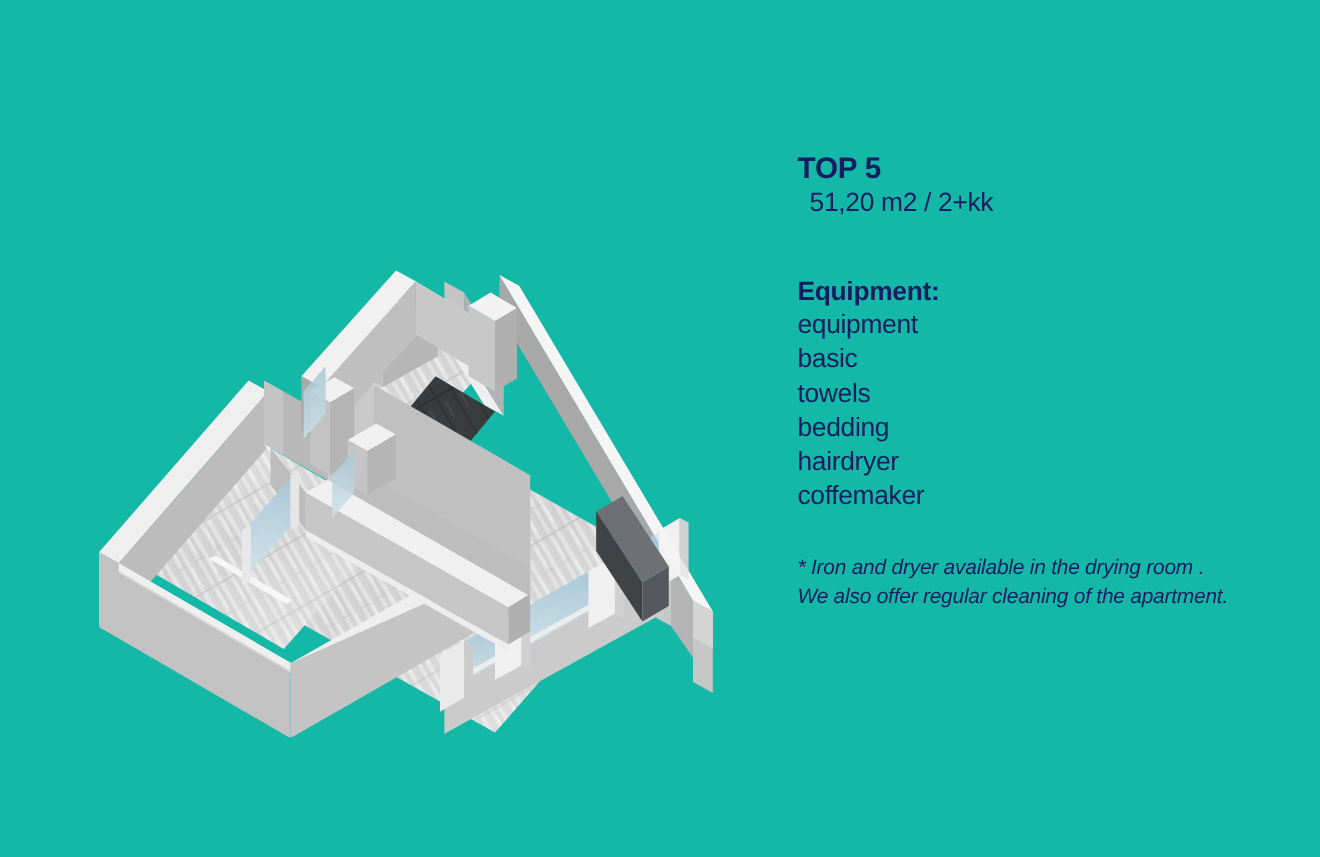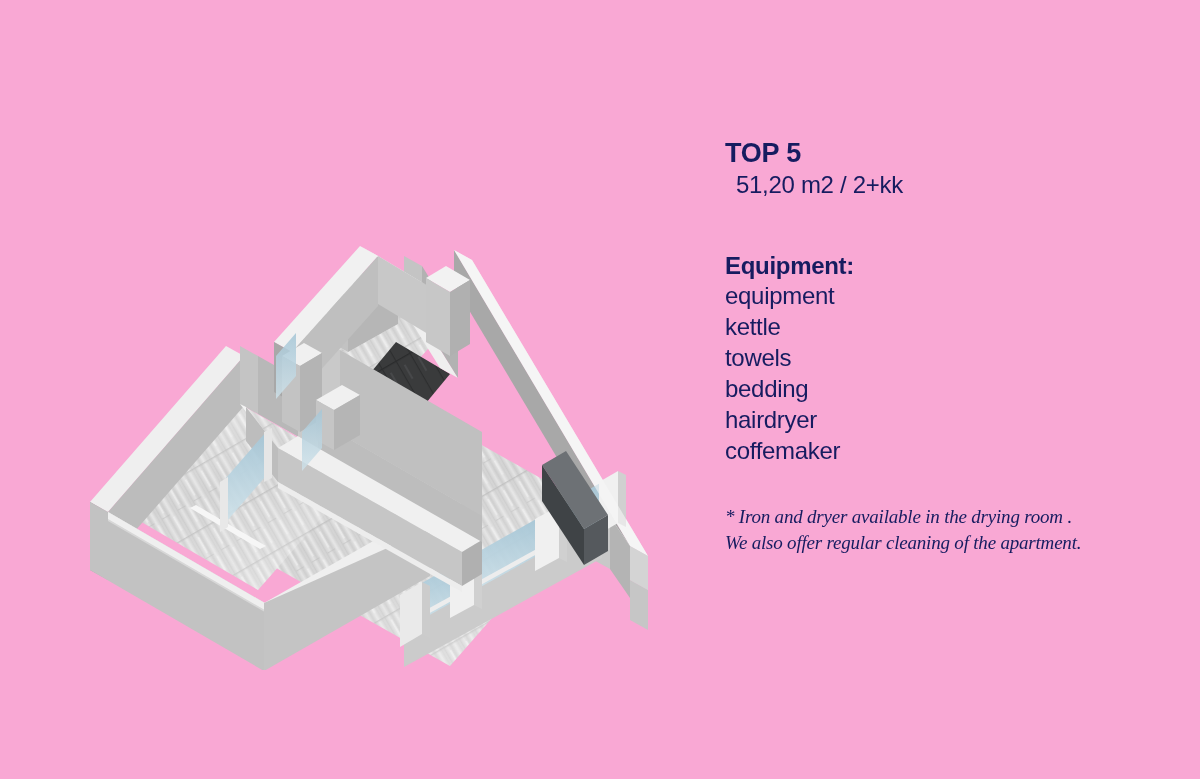--- a/index.html
+++ b/index.html
@@ -11,21 +11,21 @@
     width: 1200px;
     height: 779px;
     font-family: "Liberation Sans", sans-serif;
     overflow: hidden;
     position: relative;
   }
   #page {
     position: relative;
     width: 1200px;
     height: 779px;
-    background: #f9a8d4;
+    background: #14b8a6;
   }
 
   
   #floorplan-panel {
     position: absolute;
     left: 30px;
     top: 110px;
     width: 660px;
     height: 560px;
   }
@@ -69,21 +69,20 @@
     line-height: 31px;
     letter-spacing: -0.3px;
     white-space: nowrap;
   }
   .footnote {
     margin-top: 38px;
     font-style: italic;
     font-size: 19px;
     line-height: 26px;
     letter-spacing: -0.2px;
-    font-family: Liberation Serif, serif;
   }
   .footnote div { white-space: nowrap; }
 </style>
 </head>
 <body>
 
 <div id="page">
 
   <div id="floorplan-panel">
     <svg id="floorplan-svg" viewBox="0 0 660 560" xmlns="http://www.w3.org/2000/svg">
@@ -270,21 +269,21 @@
 
   <div id="info-panel">
 
     <h1 class="unit-title">TOP 5</h1>
     <p class="unit-sub">51,20 m2 / 2+kk</p>
 
     <h2 class="equip-heading">Equipment:</h2>
 
     <ul class="equip-list">
       <li>equipment</li>
-      <li>kettle</li>
+      <li>basic</li>
       <li>towels</li>
       <li>bedding</li>
       <li>hairdryer</li>
       <li>coffemaker</li>
     </ul>
 
     <div class="footnote">
       <div>* Iron and dryer available in the drying room .</div>
       <div>We also offer regular cleaning of the apartment.</div>
     </div>

